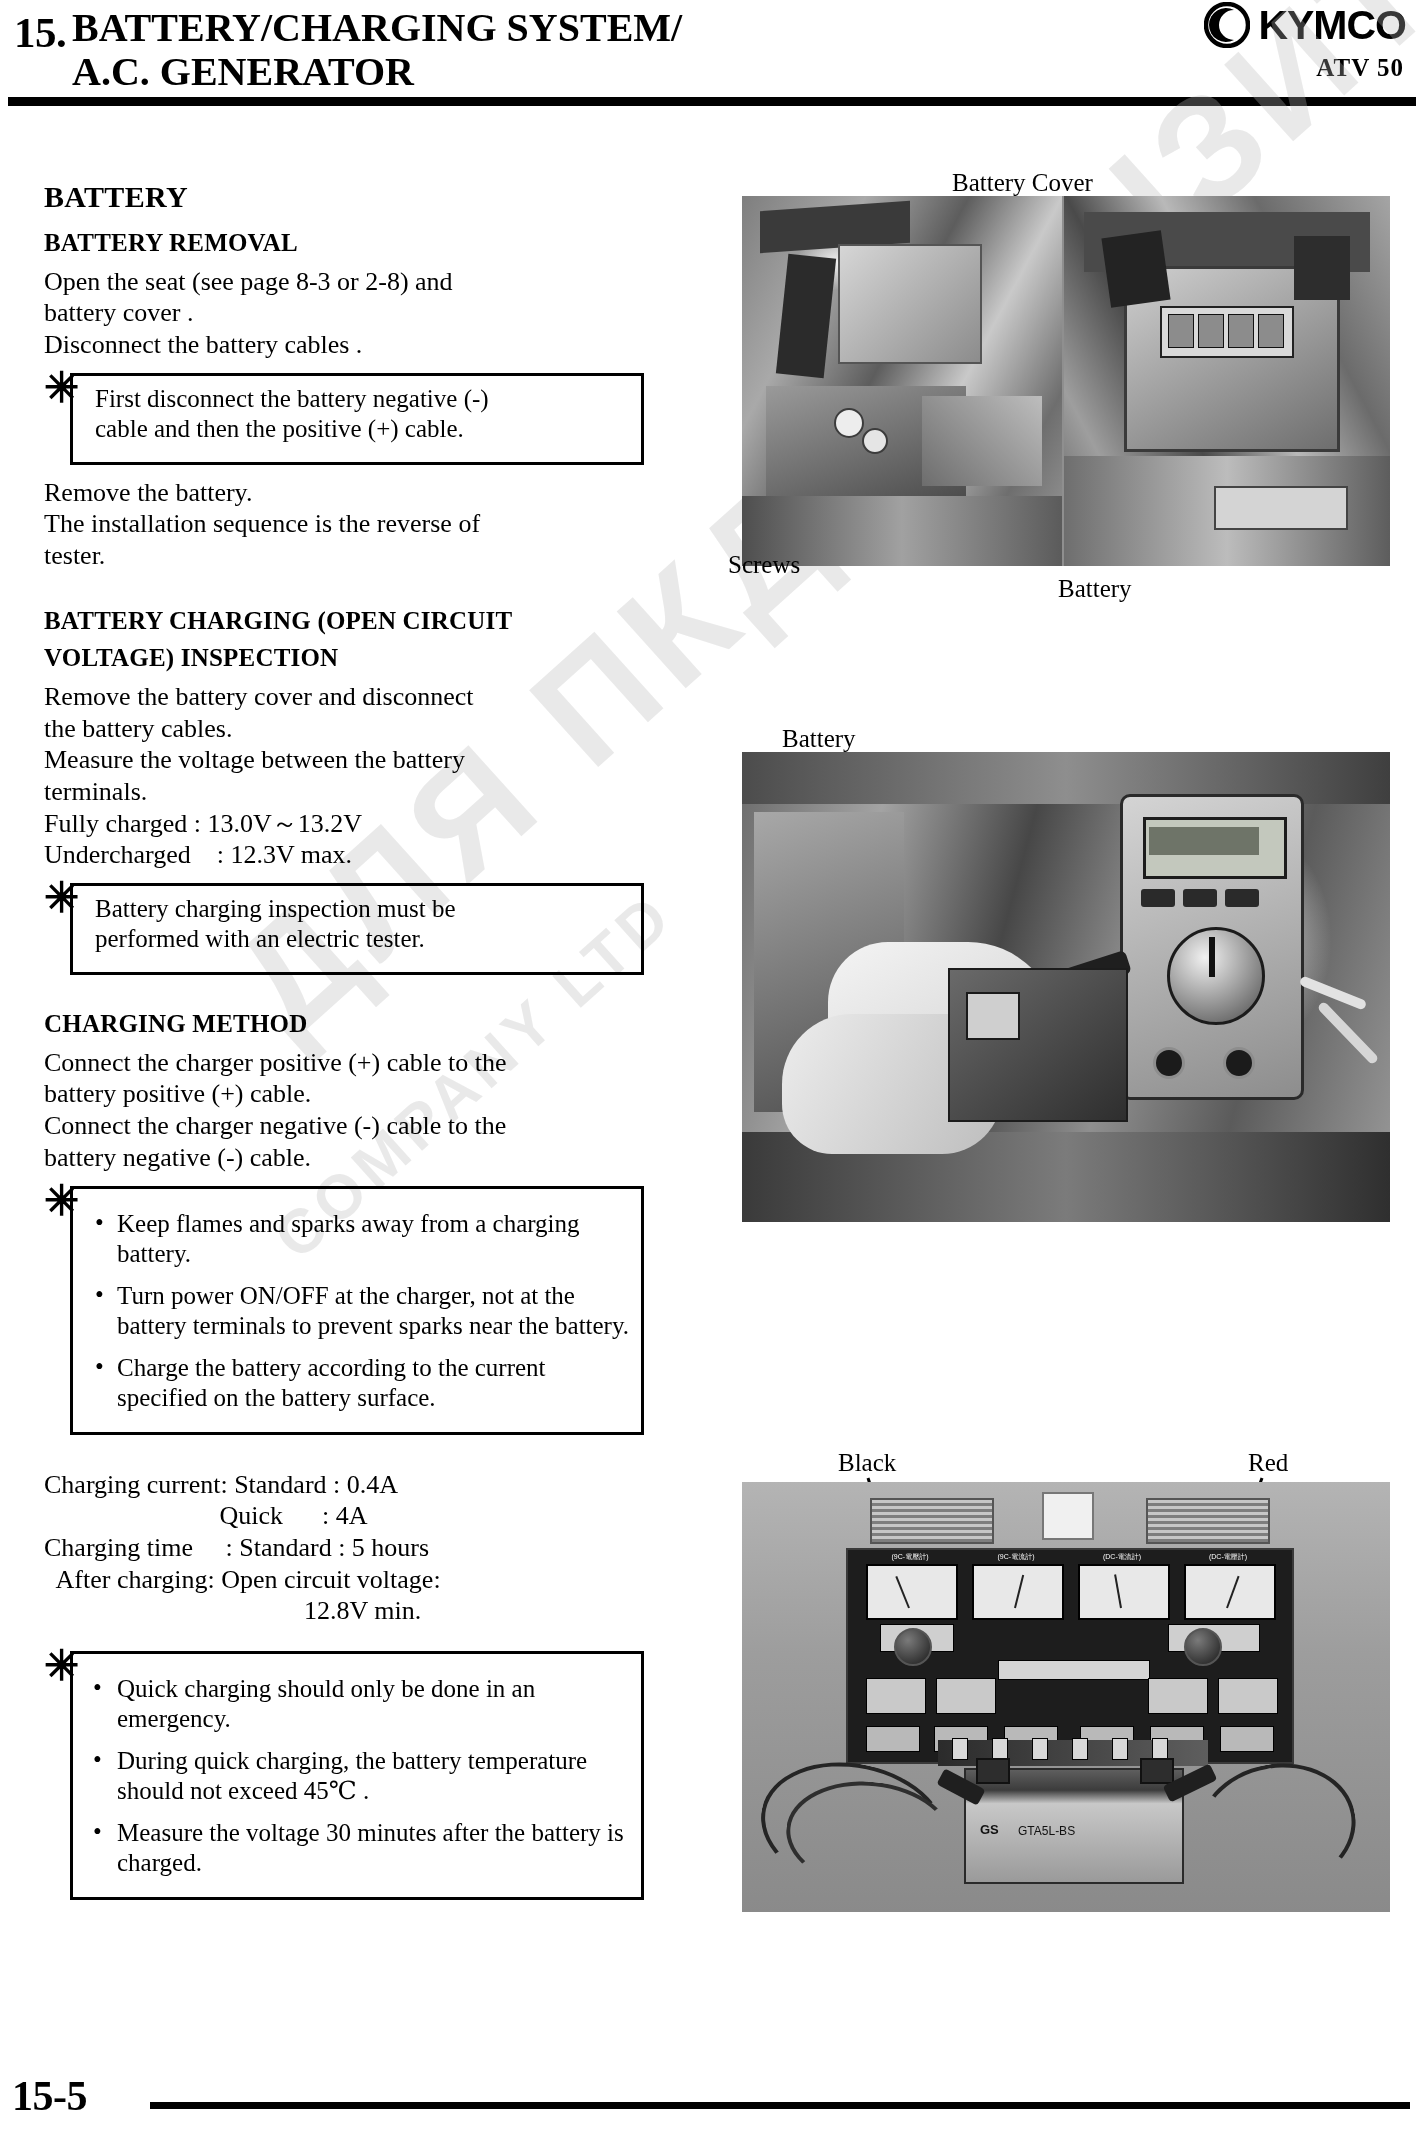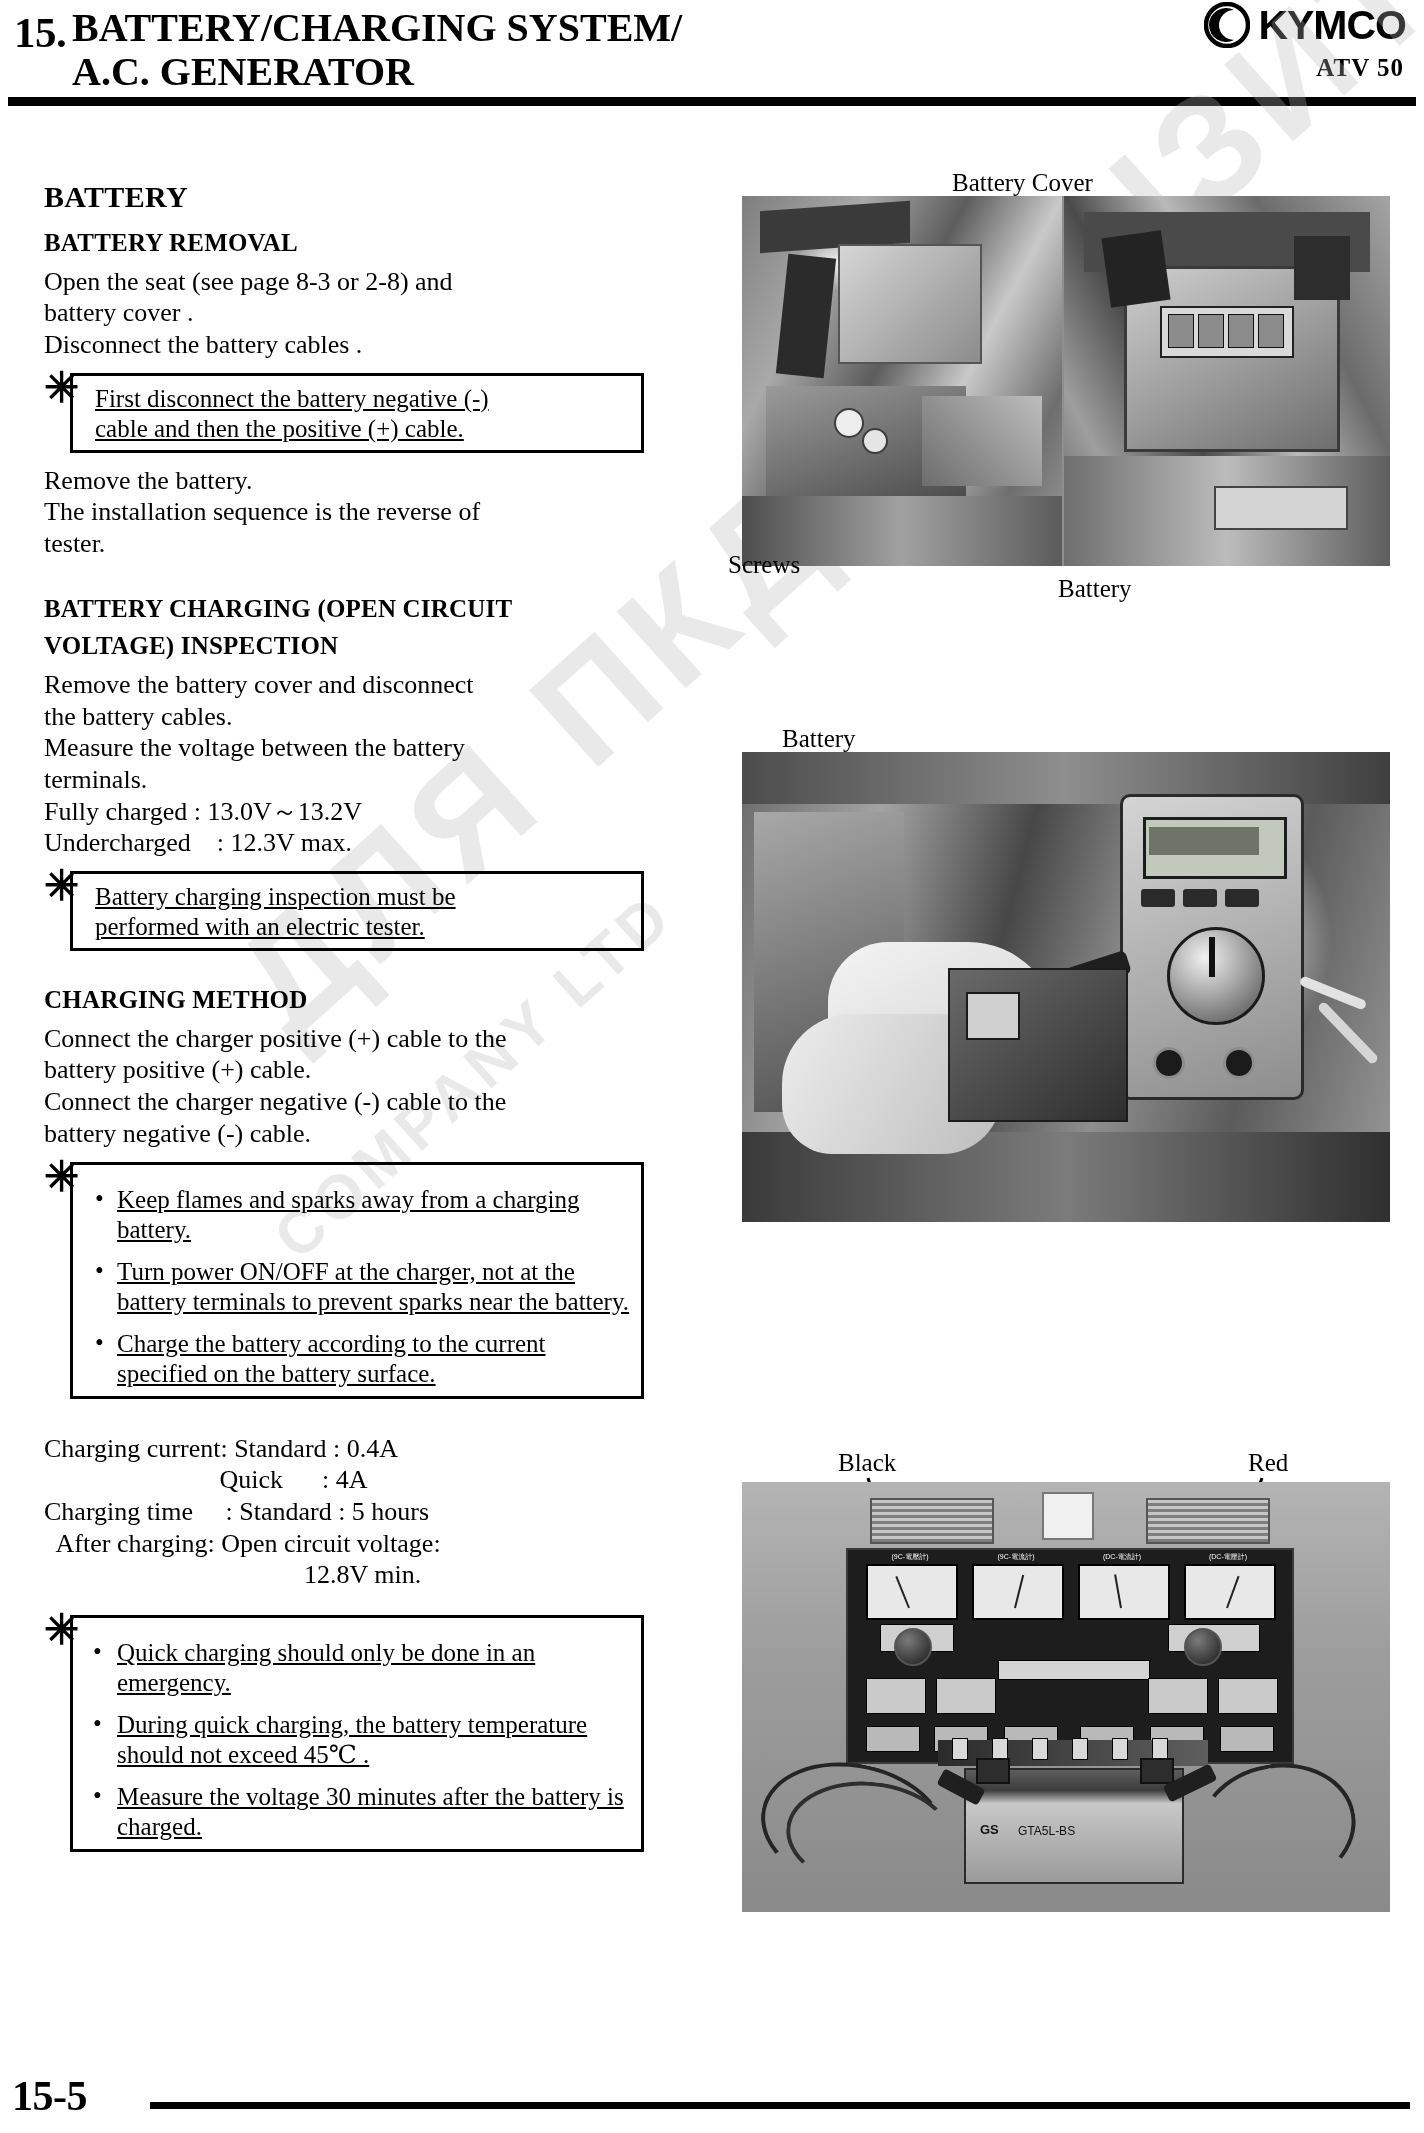--- a/index.html
+++ b/index.html
@@ -113,24 +113,23 @@
   .note-star {
     position: absolute;
     left: 0; top: -6px;
     font-size: 42px;
     line-height: 1;
     font-weight: bold;
     font-family: "Liberation Serif", serif;
   }
   .note-box {
     border: 3px solid #000;
-    padding: 8px 10px 6px 22px;
+    padding: 8px 10px 18px 22px;
     font-size: 25px;
     line-height: 1.2;
-    text-decoration: underline;
   }
   .note-box.nb-tight { padding-left: 18px; }
   ul.note-list {
     margin: 0;
     padding: 0 0 0 26px;
     list-style: none;
   }
   ul.note-list li {
     position: relative;
     margin: 12px 0 1px 0;

